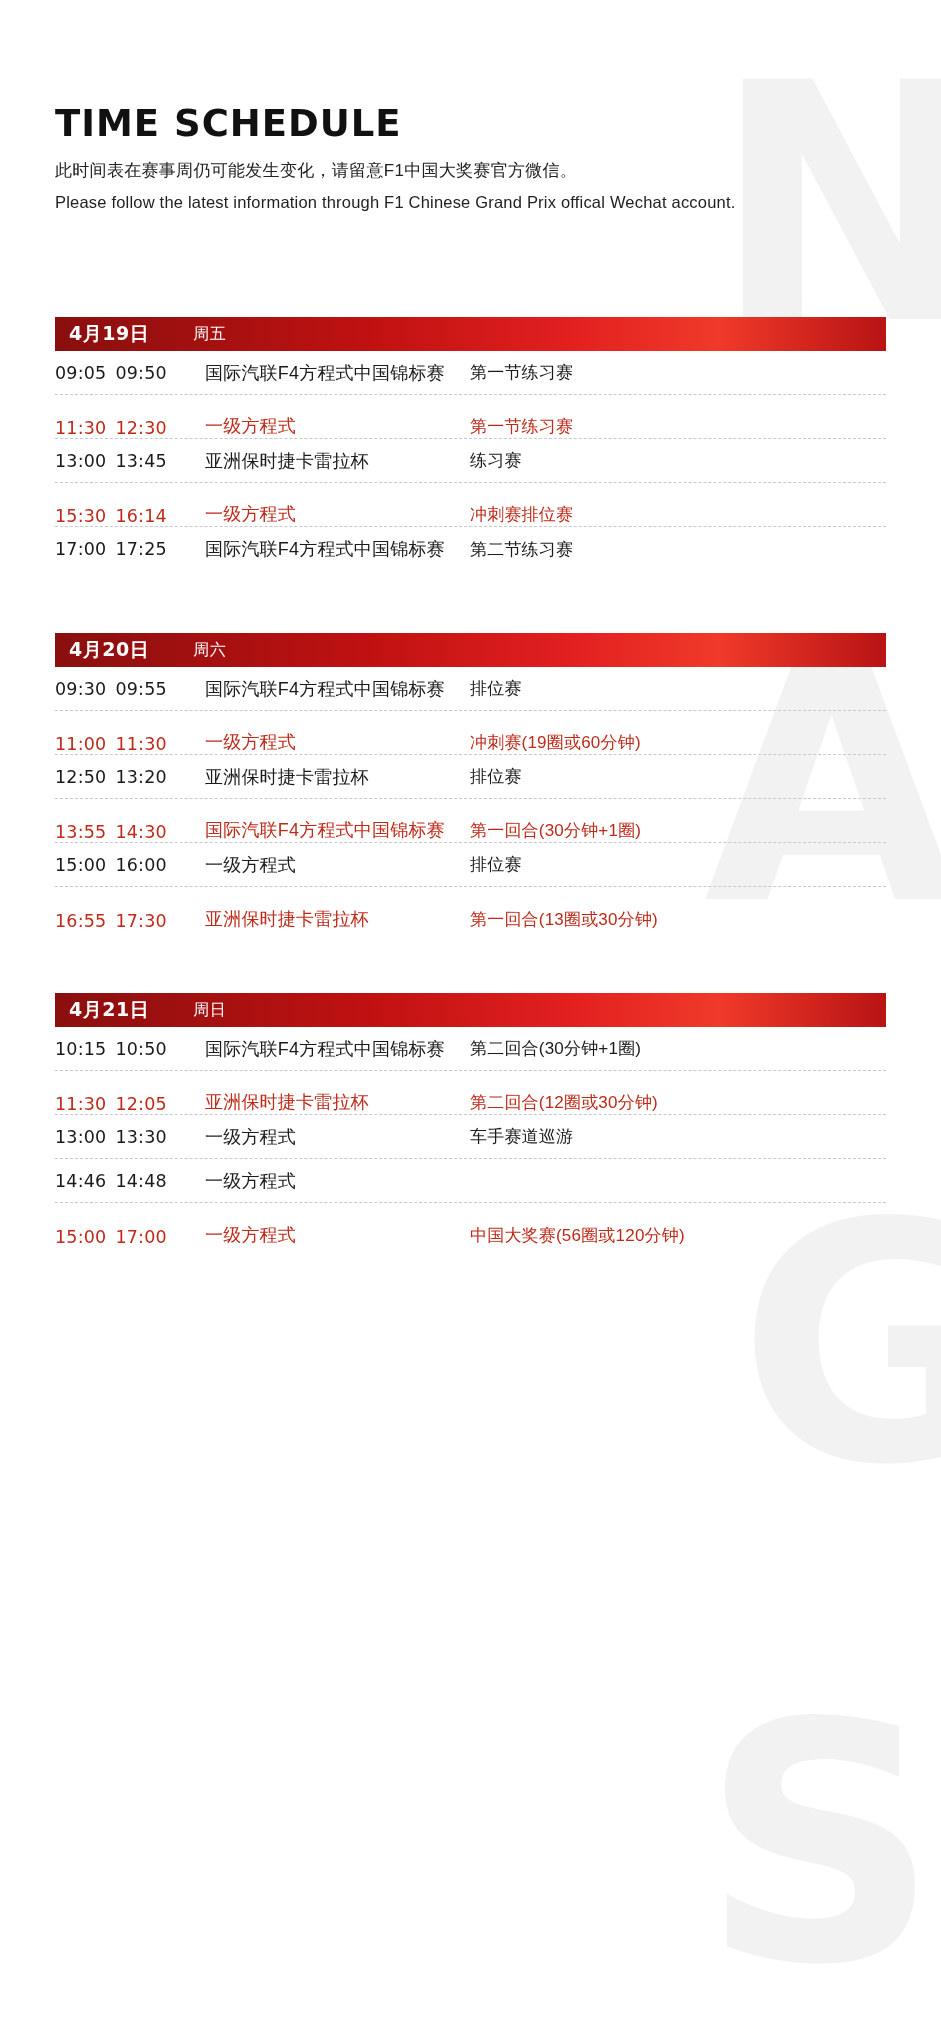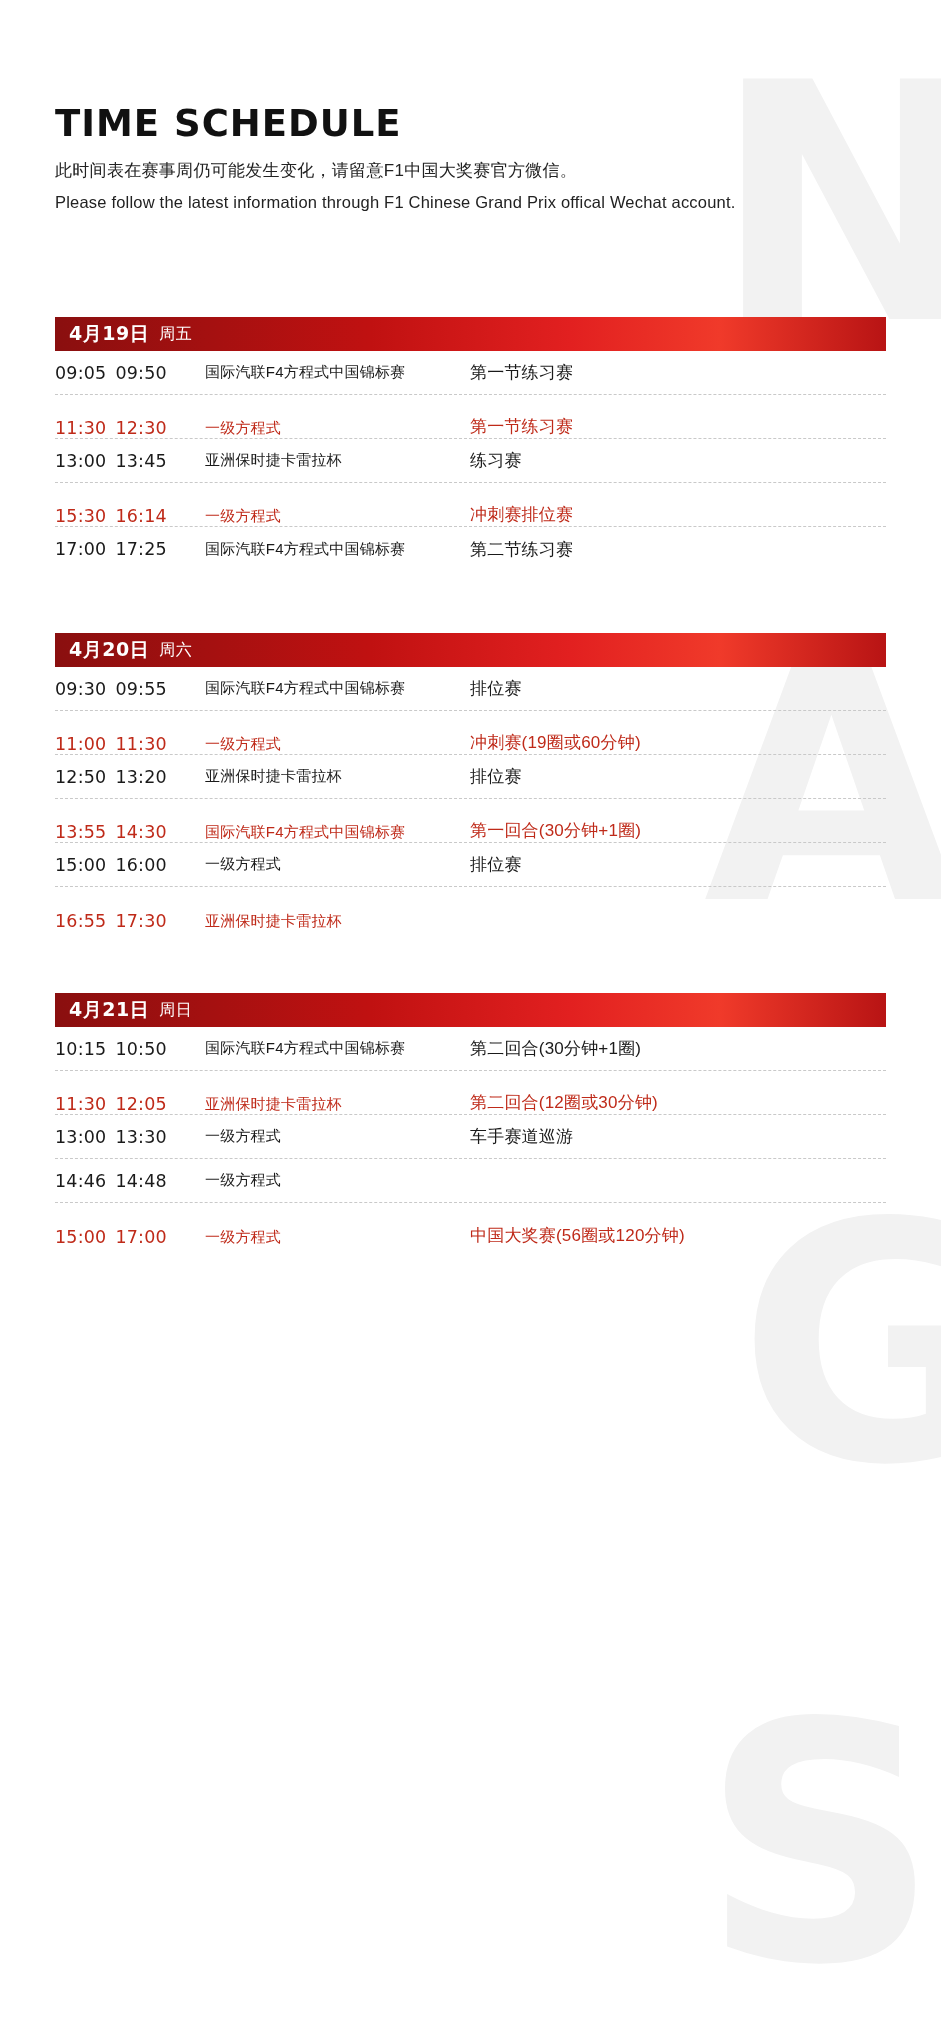--- a/index.html
+++ b/index.html
@@ -87,20 +87,21 @@
   }
   .day-block.first { margin-top: 104px; }
 
   .day-header {
     height: 34px;
     display: flex;
     align-items: center;
     padding-left: 14px;
     background: linear-gradient(to right, #8a0f0f 0%, #c01111 38%, #e22020 62%, #f03a2a 80%, #b81414 100%);
     box-sizing: border-box;
+    gap: 34px;
   }
   .day-date {
     color: #ffffff;
     font-family: "DejaVu Sans", sans-serif;
     font-size: 19px;
     font-weight: 700;
     letter-spacing: 0.5px;
   }
   .day-weekday {
     color: #ffffff;
@@ -125,21 +126,21 @@
     flex: 0 0 150px;
     font-family: "DejaVu Sans", sans-serif;
     font-size: 17.5px;
     letter-spacing: 0.2px;
     white-space: nowrap;
   }
   .row .time .t2 { margin-left: 9px; }
   .row .series {
     width: 265px;
     flex: 0 0 265px;
-    font-size: 15px;
+    font-size: 18px;
     letter-spacing: 0.2px;
     white-space: nowrap;
   }
   .row .session {
     flex: 1 1 auto;
     font-size: 17px;
     letter-spacing: 0.2px;
     white-space: nowrap;
   }
 
@@ -228,20 +229,21 @@
             <div class="session">第一回合(30分钟+1圈)</div>
           </div>
           <div class="row dark">
             <div class="time"><span class="t1">15:00</span><span class="t2">16:00</span></div>
             <div class="series">一级方程式</div>
             <div class="session">排位赛</div>
           </div>
           <div class="row red">
             <div class="time"><span class="t1">16:55</span><span class="t2">17:30</span></div>
             <div class="series">亚洲保时捷卡雷拉杯</div>
+            <div class="session">第一回合(13圈或30分钟)</div>
           </div>
         </div>
       </div>
       <div class="day-block">
         <div class="day-header">
           <span class="day-date">4月21日</span>
           <span class="day-weekday">周日</span>
         </div>
         <div class="rows">
           <div class="row dark">

